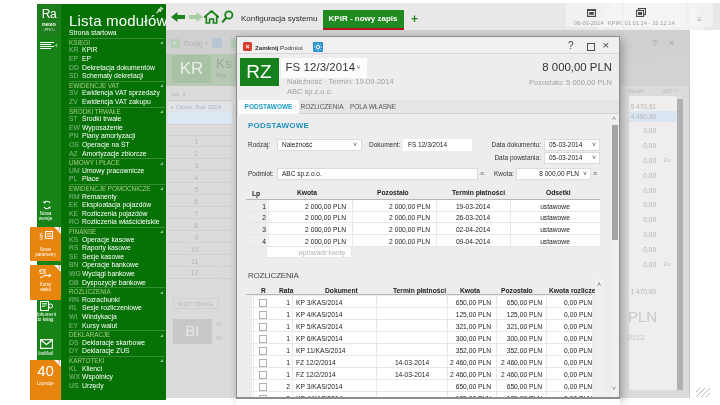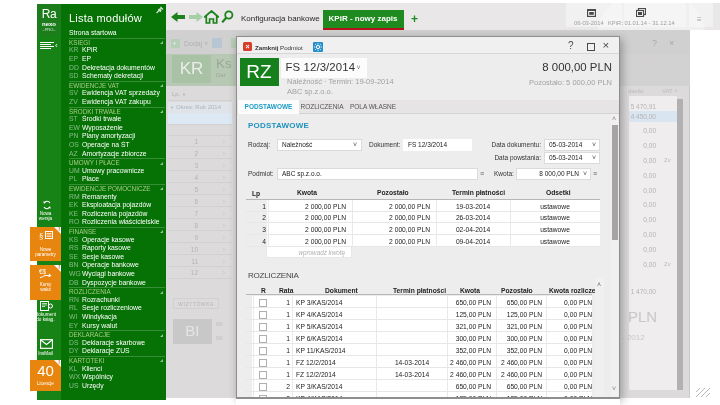--- a/index.html
+++ b/index.html
@@ -15,21 +15,21 @@
 .bbar { left:40px; width:14px; height:1.3px; background:#fff; }
 #chv { left:55px; top:40.5px; color:#fff; font-size:8px; }
 .badge { left:30px; width:31px; color:#fff; text-align:center; }
 .orange { background:#e8850f; }
 .bt { position:static; font-size:4.6px; line-height:5.3px; }
 .excl { right:0; top:0; width:7px; height:7px; background:#fff;
   clip-path:polygon(100% 0,0 0,100% 100%); }
 .excl b { right:1px; top:-1.5px; color:#d43e2a; font-size:5.5px; font-weight:bold; }
 
 #panel { left:61px; top:3.5px; width:105px; height:396.5px; background:#067206; overflow:hidden; }
-#ptitle { left:8px; top:8.5px; font-size:11px; color:#fff; letter-spacing:.2px; white-space:nowrap; }
+#ptitle { left:8px; top:8.5px; font-size:15px; color:#fff; letter-spacing:.2px; white-space:nowrap; }
 .mi,.mh { left:8px; width:95px; height:8.6px; font-size:6.8px; line-height:8.6px; color:#fff; white-space:nowrap; overflow:hidden; }
 .pp { display:inline-block; position:static; width:13px; color:rgba(255,255,255,.5); }
 .mh { color:#a9cd86; font-size:6.3px; border-top:1px solid rgba(255,255,255,.2); width:96px; }
 .mh i { right:2px; top:2.5px; width:0; height:0; border-left:3.5px solid transparent; border-bottom:3.5px solid rgba(255,255,255,.55); }
 
 #topbar { left:166px; top:3px; width:554px; height:27px; background:
   radial-gradient(circle 70px at 640px -18px, rgba(255,255,255,.55) 60%, rgba(255,255,255,0) 62%),
   radial-gradient(circle 90px at 485px 40px, rgba(255,255,255,.35) 60%, rgba(255,255,255,0) 63%),
   #e9e7e8; }
 #tab1 { left:241px; top:14px; width:76px; font-size:8px; color:#2b2b2b; text-align:center; white-space:nowrap; }
@@ -148,21 +148,21 @@
       <b>!</b>
     </div>
     <div class="bt" style="margin-top:17px">Kursy<br>walut</div>
   </div>
 <div class="badge" style="top:298px;height:27px;">
     <div class="bt" style="margin-top:14px">Dokument<br>do ksiąg.</div>
   </div>
 <div class="badge" style="top:330px;height:26px;">
     <div class="bt" style="margin-top:21px">InsMail</div>
   </div>
-<div class="badge orange" style="top:360px;height:31px;">
+<div class="badge orange" style="top:360px;height:40px;">
     <div class="excl">
       <b>!</b>
     </div>
     <div class="bt" style="font-size:15px;line-height:16px;margin-top:3px;">40</div>
     <div class="bt" style="margin-top:2px">Licencje</div>
   </div>
 <div id="panel">
     <div id="ptitle">Lista modułów</div>
 <div class="mi" style="top:25.6px">Strona startowa</div>
 <div class="mh" style="top:34.2px">KSIĘGI<i></i></div>
@@ -210,21 +210,21 @@
 <div id="topbar"></div>
 <svg style="position:absolute;left:171px;top:12px" width="15" height="10" viewBox="0 0 15 10">
     <path d="M6.5 0 L6.5 3 L14 3 L14 7 L6.5 7 L6.5 10 L0 5 Z" fill="#1c821c"></path>
   </svg>
 <svg style="position:absolute;left:188px;top:12px" width="15" height="10" viewBox="0 0 15 10">
     <path d="M8.5 0 L8.5 3 L1 3 L1 7 L8.5 7 L8.5 10 L15 5 Z" fill="#a6cfa6"></path>
   </svg>
 <svg style="position:absolute;left:204px;top:10px" width="15" height="14" viewBox="0 0 15 14">
     <path d="M7.5 1 L14.5 7 L12.7 7 L12.7 13 L9.4 13 L9.4 9 L5.6 9 L5.6 13 L2.3 13 L2.3 7 L0.5 7 Z" fill="none" stroke="#1c821c" stroke-width="1.7"></path>
   </svg>
-<div id="tab1">Konfiguracja bankowe</div>
+<div id="tab1">Konfiguracja systemu</div>
 <div id="tab2">KPiR - nowy zapis</div>
 <div id="tab2r"></div>
 <div id="tab2t"></div>
 <div id="plus">+</div>
 <div class="ttx" style="left:574px;">06-03-2014</div>
 <div class="ttx" style="left:608px;">KPiR: 01.01.14 - 31.12.14</div>
 <div style="left:697px;top:15px;font-size:8px;color:#444;">≡</div>
 
 <div id="bgwin"></div>
 <div id="bgband1"></div>

